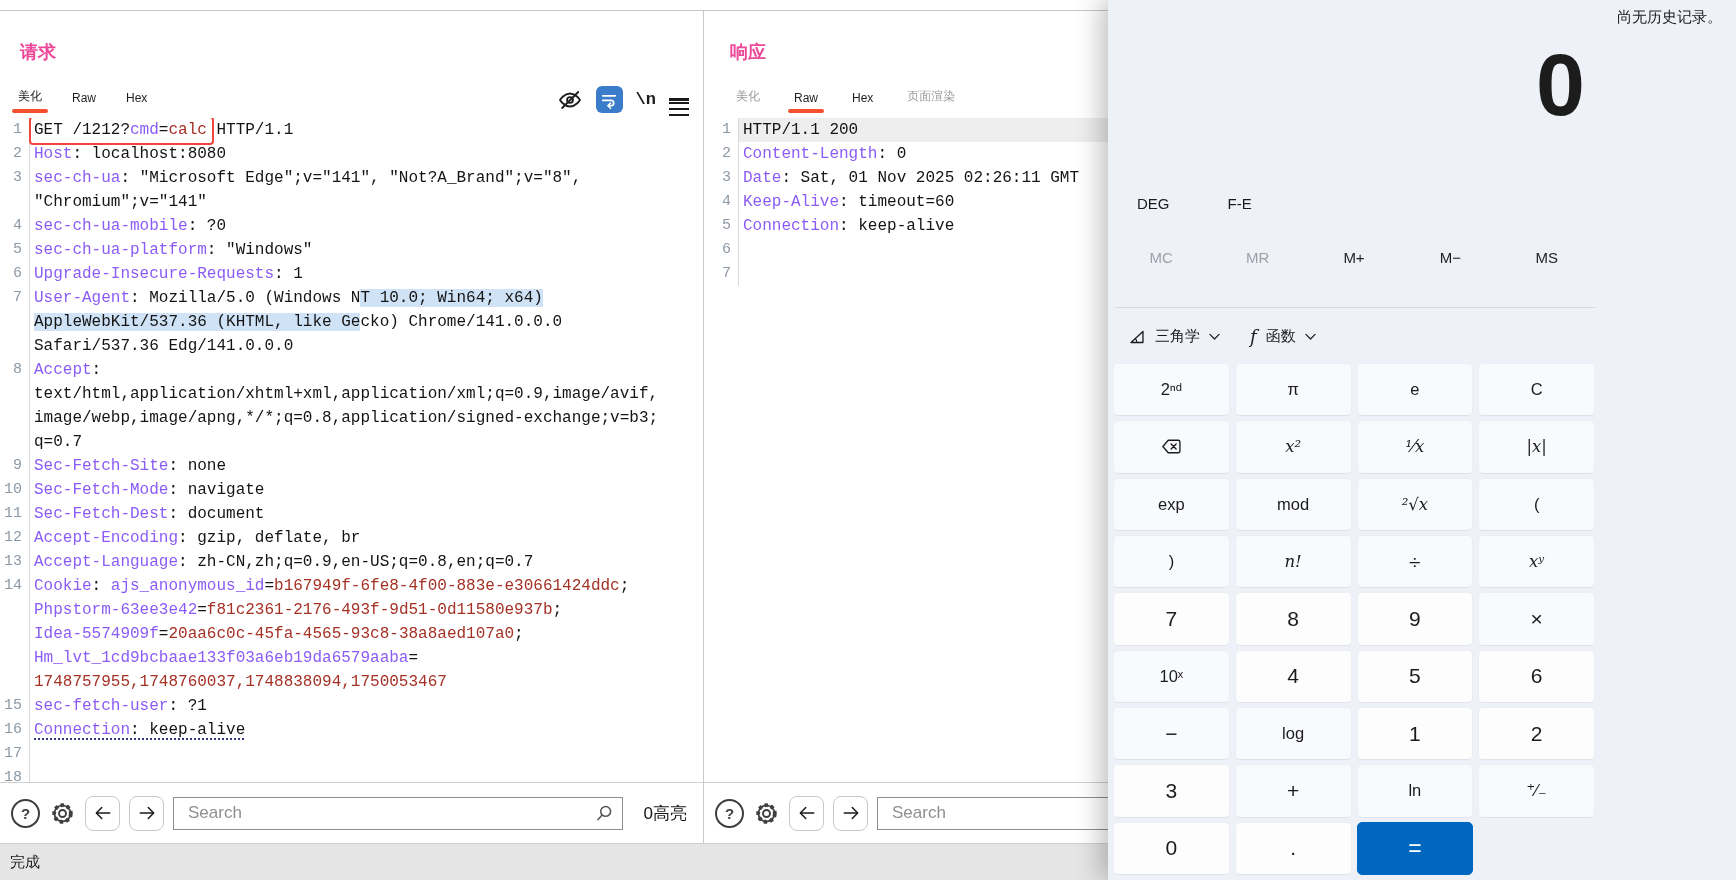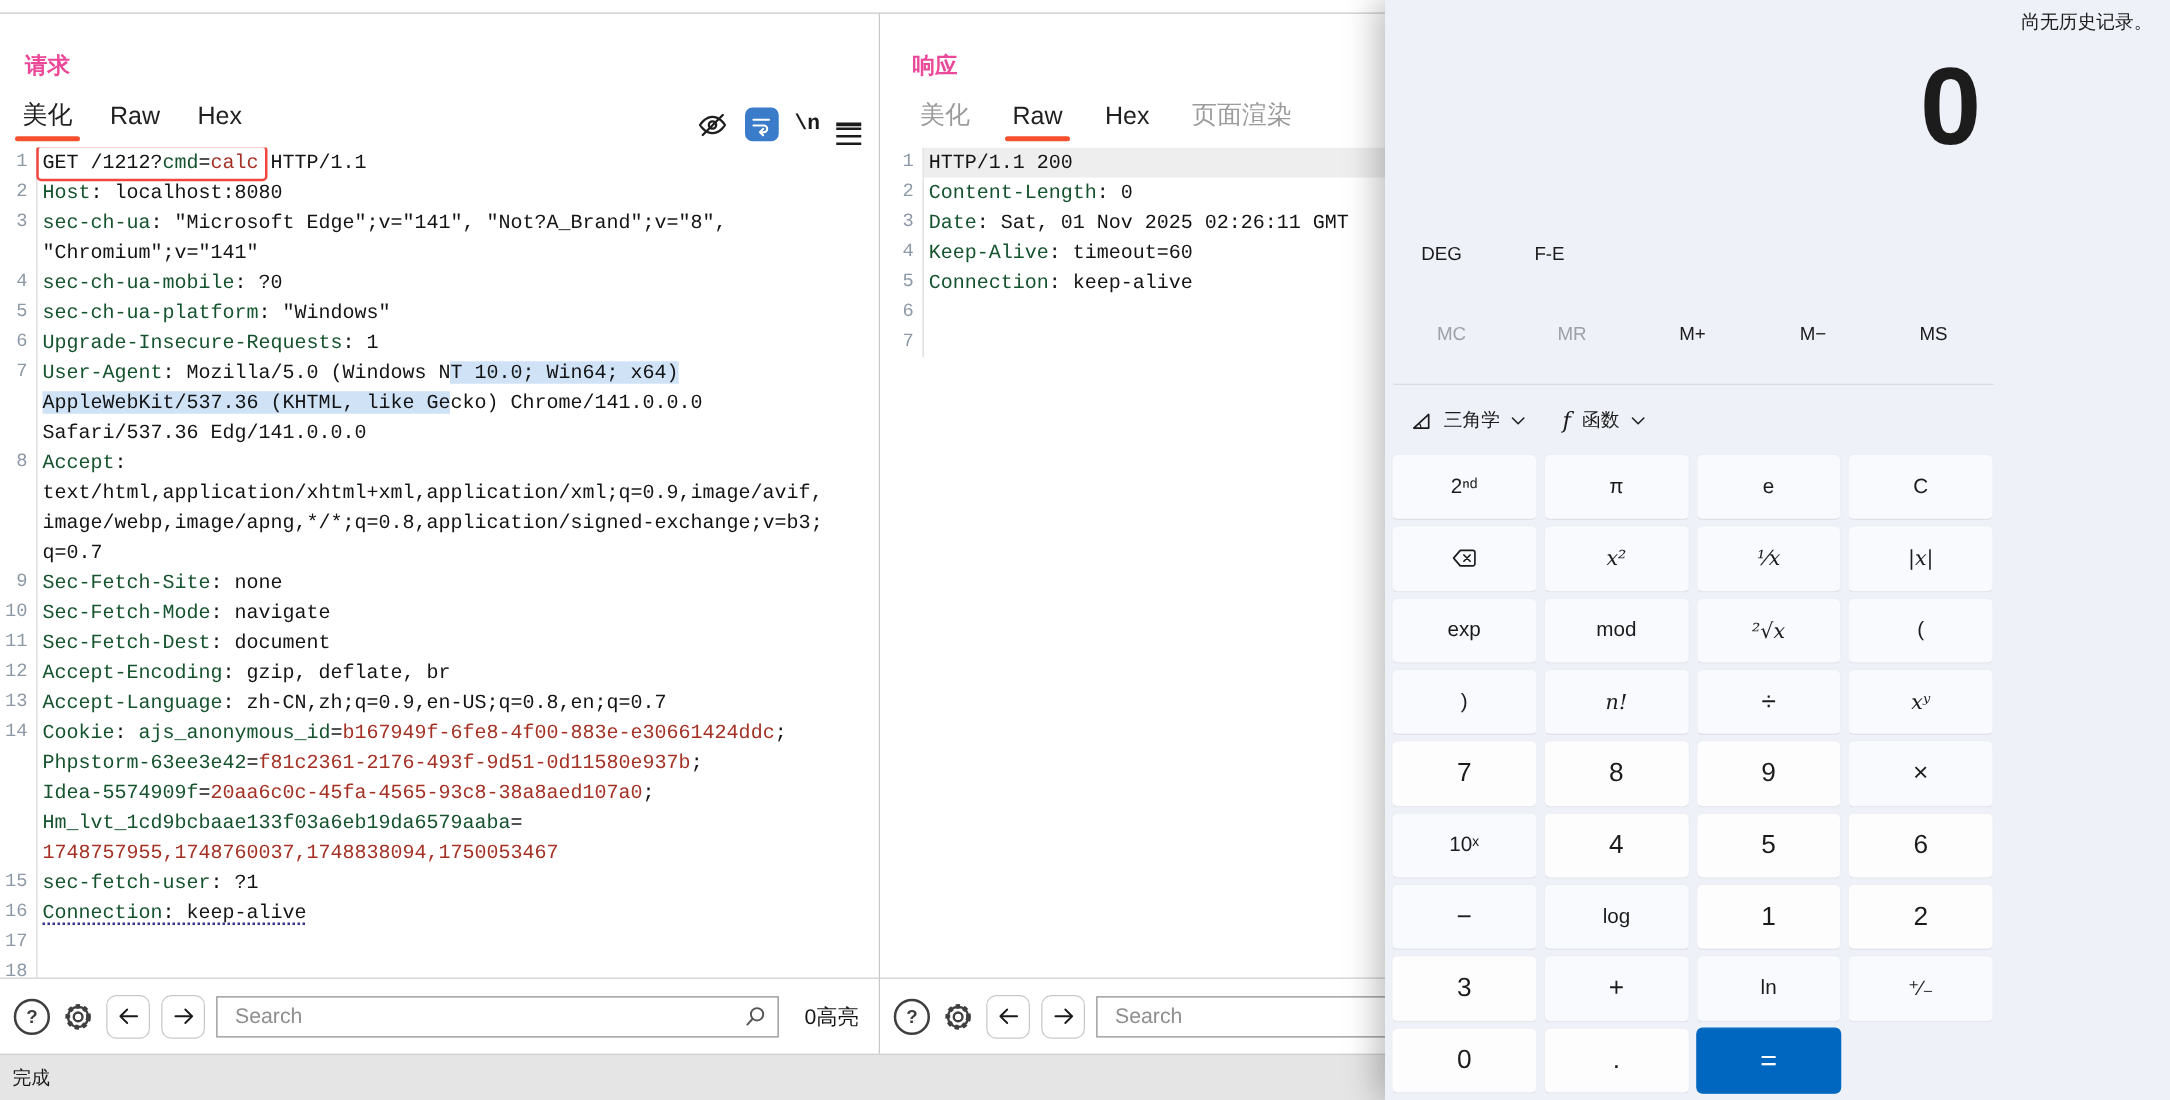--- a/index.html
+++ b/index.html
@@ -13,21 +13,21 @@
   .panel{display:flex;flex-direction:column;min-width:0;}
   .request-panel{width:703px;flex:none;}
   .response-panel{flex:1;}
   .vdivider{width:1px;background:#c9c9c9;flex:none;}
 
   .panel-head{position:relative;flex:none;}
   .panel-head h2{margin:30px 0 0 20px;font-size:18px;line-height:22px;color:#ec4899;}
   .response-panel .panel-head h2{margin-left:26px;}
   .tabbar{display:flex;align-items:flex-end;height:38px;margin:4px 0 0 18px;padding-bottom:8px;}
   .response-panel .tabbar{margin-left:32px;}
-  .tab{font-size:20px;color:#1f1f1f;margin-right:30px;position:relative;cursor:pointer;}
+  .tab{font-size:12px;color:#1f1f1f;margin-right:30px;position:relative;cursor:pointer;}
   .response-panel .tab{margin-right:34px;}
   .tab.disabled{color:#9b9b9b;}
   .tab.active::after{content:"";position:absolute;left:-6px;right:-6px;bottom:-8px;height:4px;
     background:#f4502e;border-radius:2px;}
   .view-icons{position:absolute;right:14px;bottom:0;display:flex;align-items:center;gap:13px;}
   .view-icons svg{display:block;}
   .wrap-btn{width:27px;height:27px;background:#3a7cc9;border-radius:6px;display:flex;
     align-items:center;justify-content:center;}
   .nl-label{font-family:"Liberation Mono","DejaVu Sans Mono",monospace;font-size:17px;
     font-weight:bold;color:#1a1a1a;}
@@ -35,21 +35,21 @@
 
   
   .code{flex:1;min-height:0;overflow:hidden;margin-top:5px;
     font-family:"Liberation Mono","DejaVu Sans Mono",monospace;font-size:16px;line-height:24px;}
   .line{display:flex;}
   .ln{flex:none;width:22px;padding-right:7px;text-align:right;color:#8d99a6;font-size:15px;
     border-right:1px solid #d9d9d9;}
   .response-panel .ln{width:27px;}
   .lc{flex:1;min-width:0;padding-left:4px;white-space:pre-wrap;min-height:24px;color:#111;}
   .lc.hl{background:#eeeeee;}
-  .seg.h{color:#14532d;margin-top:12px;}
+  .seg.h{color:#8b5cf6;margin-top:12px;}
   .seg.r{color:#a53125;}
   .seg.p{color:#141414;}
   .seg.sel{background:#cfe2f6;}
   .seg.u{text-decoration:underline dotted 2px;text-underline-offset:4px;text-decoration-color:#35358c;}
   .redbox{position:relative;}
   .redbox::after{content:"";position:absolute;left:-5px;right:-7px;top:-5px;bottom:-6px;
     border:2.5px solid #f2453d;border-radius:4px;pointer-events:none;}
 
   
   .findbar{flex:none;height:60px;border-top:1px solid #cfcfcf;display:flex;align-items:center;
@@ -74,21 +74,21 @@
   
   .calc{position:absolute;left:1108px;top:0;width:628px;height:880px;background:#eef1f8;
     box-shadow:-7px 0 24px rgba(0,0,0,.25);z-index:5;}
   .history-hint{position:absolute;top:8px;right:14px;font-size:15px;color:#1b1b1b;}
   .calc-main{position:absolute;left:5px;top:0;width:482px;height:880px;}
   .display{position:absolute;top:32px;left:0;right:10px;height:106px;line-height:106px;
     text-align:right;font-size:88px;font-weight:600;color:#1c1c1c;}
   .notation-row{position:absolute;top:189px;left:9px;display:flex;gap:28px;}
   .notation-btn{font-size:15px;color:#1b1b1b;padding:6px 15px;border-radius:4px;background:none;
     border:none;cursor:pointer;font-family:inherit;}
-  .memory-row{position:absolute;top:250px;left:0;width:100%;display:flex;}
+  .memory-row{position:absolute;top:240px;left:0;width:100%;display:flex;}
   .mem-btn{flex:1;text-align:center;font-size:15px;color:#1d1d1d;padding:9px 0;background:none;
     border:none;cursor:pointer;font-family:inherit;}
   .mem-btn.disabled{color:#9da1a8;}
   .calc-divider{position:absolute;top:307px;left:2px;right:0;height:1px;background:#d8dbe1;}
   .func-row{position:absolute;top:317px;left:3px;display:flex;gap:8px;}
   .chip{display:flex;align-items:center;gap:9px;padding:9px 11px;font-size:15px;color:#1b1b1b;
     border-radius:4px;background:none;border:none;cursor:pointer;font-family:inherit;}
   .fsym{font-family:"DejaVu Serif","Liberation Serif",serif;font-style:italic;font-size:18px;}
   .keys{position:absolute;left:0;top:363px;width:482px;height:512px;display:grid;
     grid-template-columns:repeat(4,1fr);grid-auto-rows:1fr;gap:4px 5px;}

